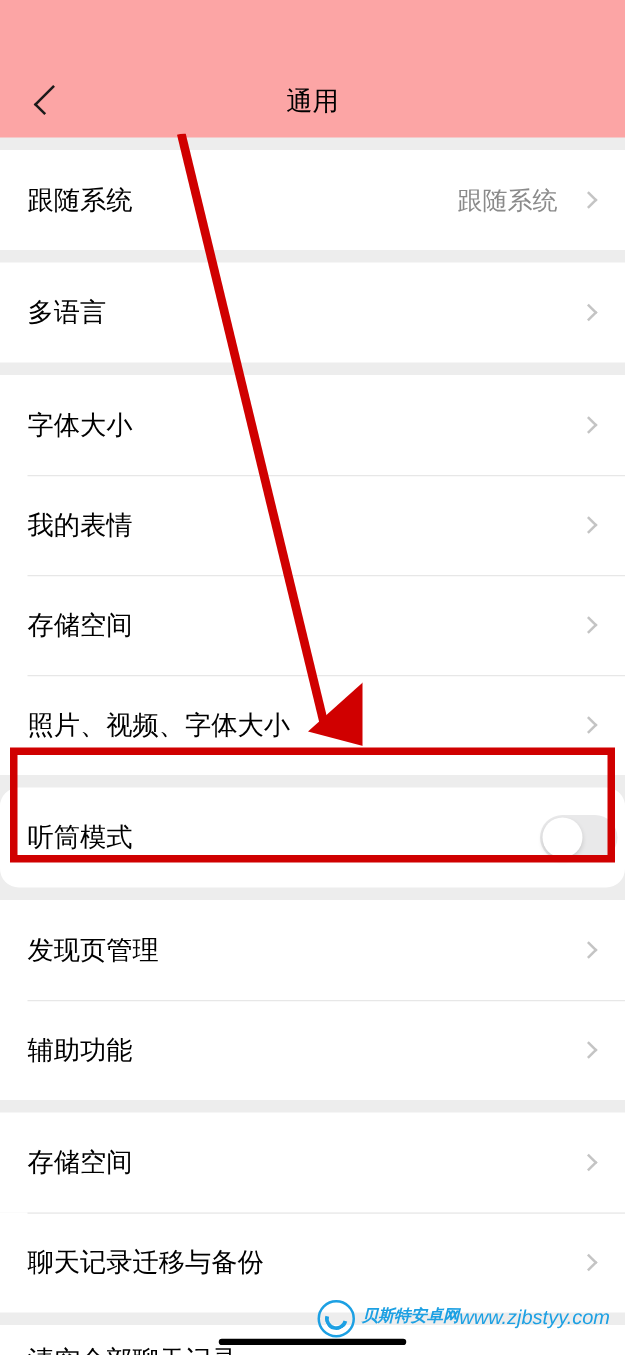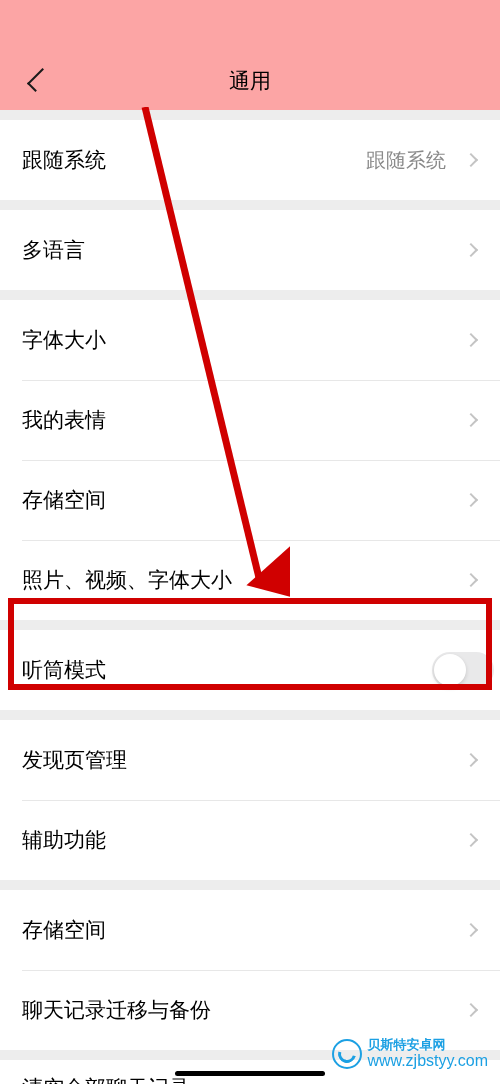--- a/index.html
+++ b/index.html
@@ -145,22 +145,23 @@
       width: 18px;
       height: 18px;
       border: 3px solid #1ca0e3;
       border-top-color: transparent;
       border-right-color: transparent;
       border-radius: 50%;
       transform: rotate(-30deg);
     }
     .wm-text {
       display: flex;
-      flex-direction: column;
+      flex-direction: row;
       line-height: 1.1;
+      font-style: italic;
     }
     .wm-text .t1 {
       font-size: 13px;
       font-weight: 600;
       color: #1ca0e3;
     }
     .wm-text .t2 {
       font-size: 16px;
       color: #1ca0e3;
     }
@@ -178,20 +179,21 @@
     .row-clear {
       height: 58px;
       align-items: flex-start;
       padding-top: 14px;
     }
     .row-clear .label {
       font-size: 21px;
     }
     .row-toggle {
       padding-right: 6px;
+      border-radius: 15px;
     }
   </style>
 </head>
 <body>
 
 <div class="header">
   <div class="back-btn">
     <div class="back-chevron"></div>
   </div>
   <div class="header-title">通用</div>

